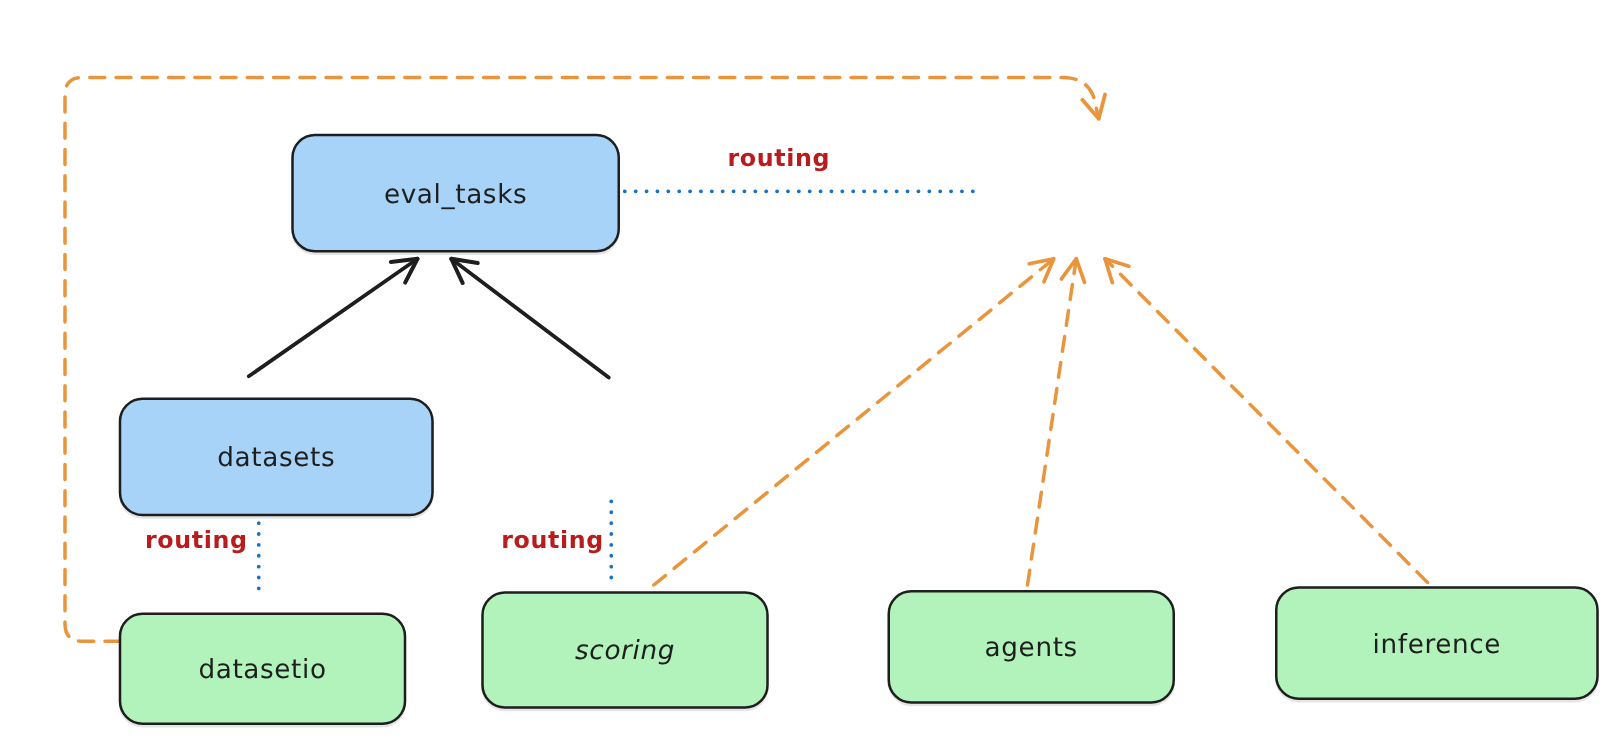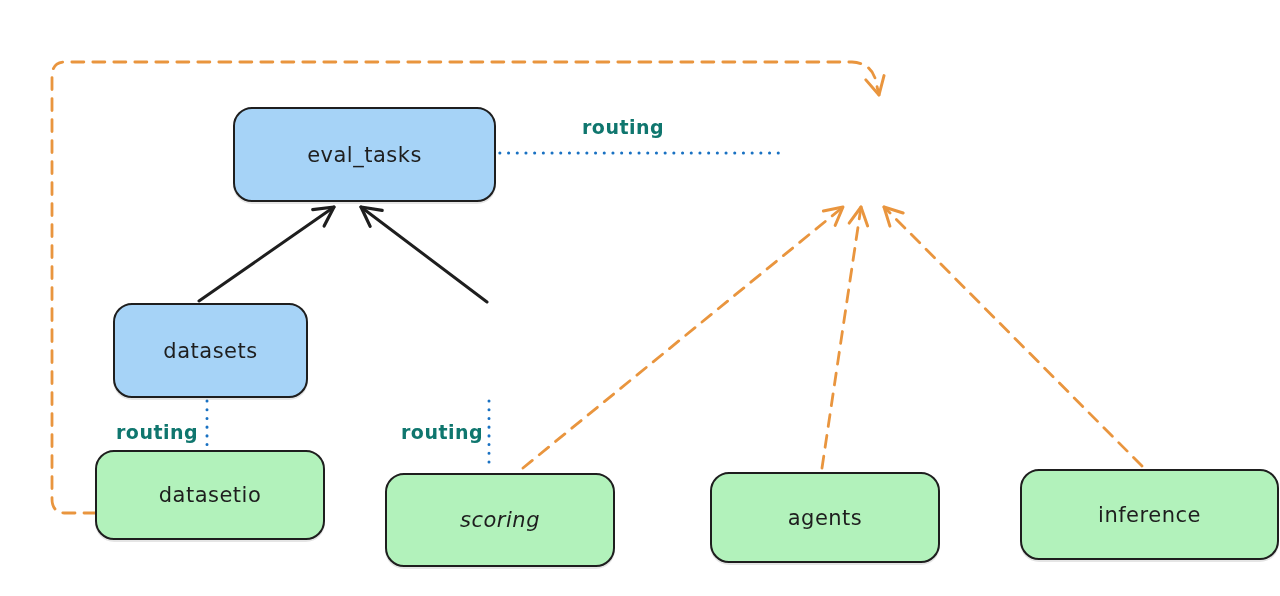--- a/index.html
+++ b/index.html
@@ -34,33 +34,33 @@
   .node.blue  { background: #a6d3f7; }
   .node.green { background: #b2f2bb; }
   .node-label {
     color: #1e1e1e;
     font-size: 21px;
     letter-spacing: 0.5px;
     white-space: nowrap;
   }
   .routing-label {
     position: absolute;
-    color: #0f766e;
+    color: #b91c1c;
     font-size: 19px;
     font-weight: 600;
     letter-spacing: 0.5px;
     white-space: nowrap;
     text-align: right;
   }
   
   #n-eval-tasks        { left: 233px; top: 107px; width: 263px; height: 95px; }
   #n-eval              { left: 787px; top: 107px; width: 228px; height: 93px; }
-  #n-datasets          { left:  95px; top: 303px; width: 195px; height: 95px; margin-left: 18px; }
+  #n-datasets          { left:  95px; top: 318px; width: 252px; height: 95px; }
   #n-scoring-functions { left: 378px; top: 305px; width: 232px; height: 93px; }
-  #n-datasetio         { left:  95px; top: 450px; width: 230px; height: 90px; }
+  #n-datasetio         { left:  95px; top: 490px; width: 230px; height: 90px; }
   #n-scoring           { left: 385px; top: 473px; width: 230px; height: 94px; font-style: italic; }
   #n-agents            { left: 710px; top: 472px; width: 230px; height: 91px; }
   #n-inference         { left:1020px; top: 469px; width: 259px; height: 91px; }
   
   #rl-top  { left: 582px; top: 116px; }
   #rl-left { left: 116px; top: 421px; }
   #rl-mid  { left: 401px; top: 421px; }
 </style>
 </head>
 <body>

